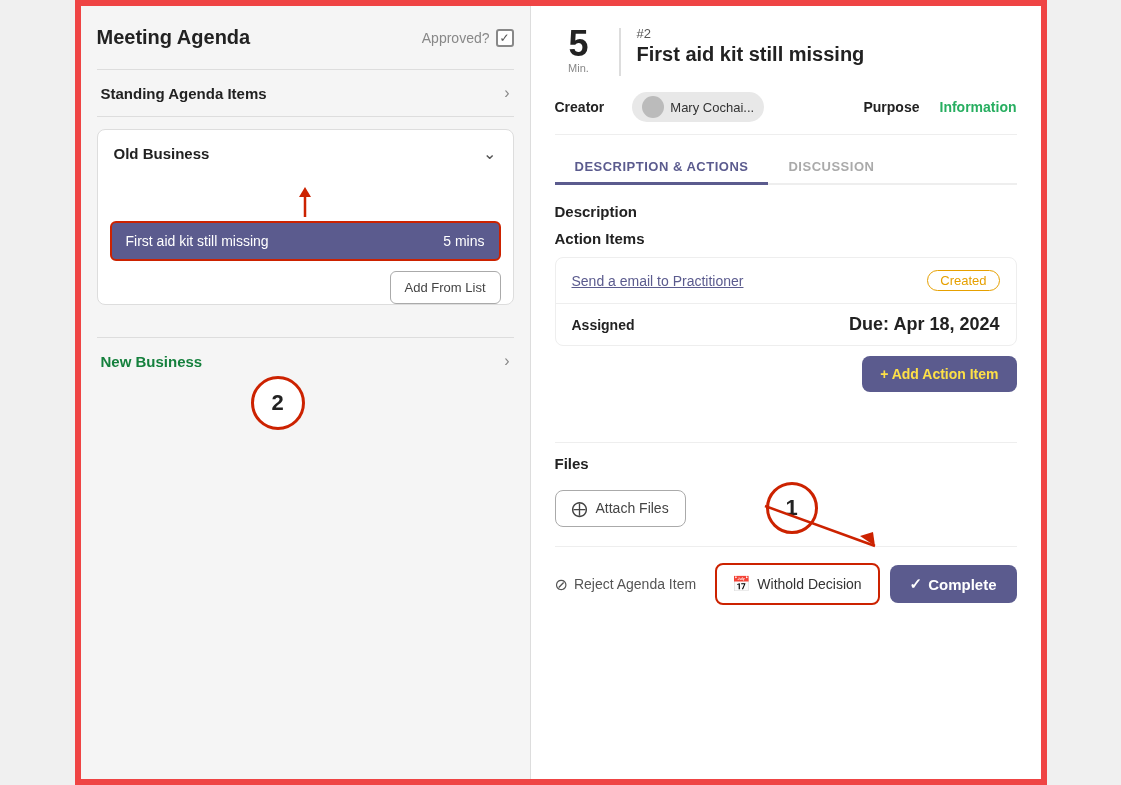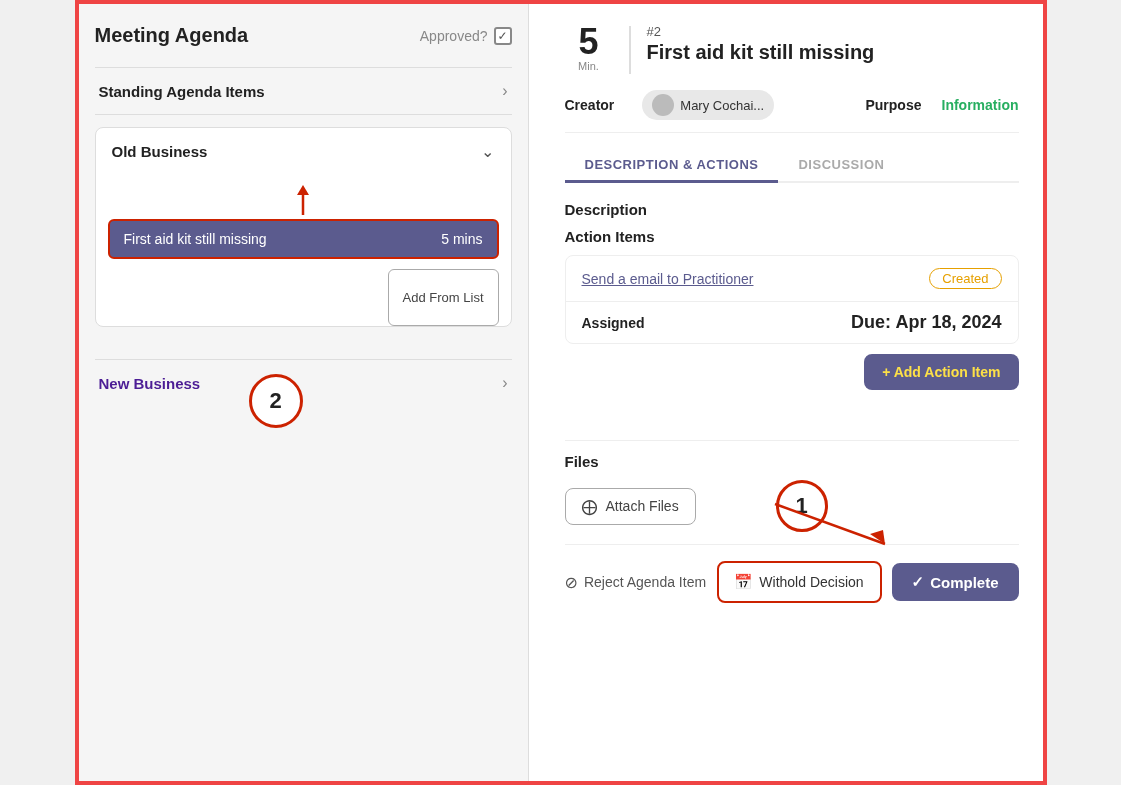--- a/index.html
+++ b/index.html
@@ -9,24 +9,23 @@
       display: flex;
       justify-content: center;
       align-items: center;
       min-height: 100vh;
     }
     .main-container {
       width: 972px;
       height: 785px;
       background: #fff;
       display: flex;
-      border: 4px solid #ef4444;
+      border: 6px solid #ef4444;
       overflow: hidden;
       position: relative;
-      gap: 12px;
     }
 
     
     .left-panel {
       width: 450px;
       min-width: 450px;
       background: #f5f5f5;
       border-right: 1px solid #ddd;
       display: flex;
       flex-direction: column;
@@ -127,42 +126,42 @@
       font-size: 14px;
       font-weight: 500;
     }
     .agenda-item-selected-time {
       color: #fff;
       font-size: 14px;
     }
 
     .add-from-list-btn {
       float: right;
-      padding: 20px 14px;
+      padding: 8px 14px;
       border: 1px solid #aaa;
       border-radius: 6px;
       background: #fff;
       font-size: 13px;
       color: #444;
       cursor: pointer;
     }
 
     .new-business-row {
       display: flex;
       justify-content: space-between;
       align-items: center;
       padding: 14px 4px;
       border-top: 1px solid #ddd;
       cursor: pointer;
       margin-top: 4px;
     }
     .new-business-label {
       font-size: 15px;
       font-weight: 600;
-      color: #4c1d95;
+      color: #15803d;
       text-align: right;
     }
 
     
     .right-panel {
       flex: 1;
       background: #fff;
       display: flex;
       flex-direction: column;
       padding: 20px 24px;

